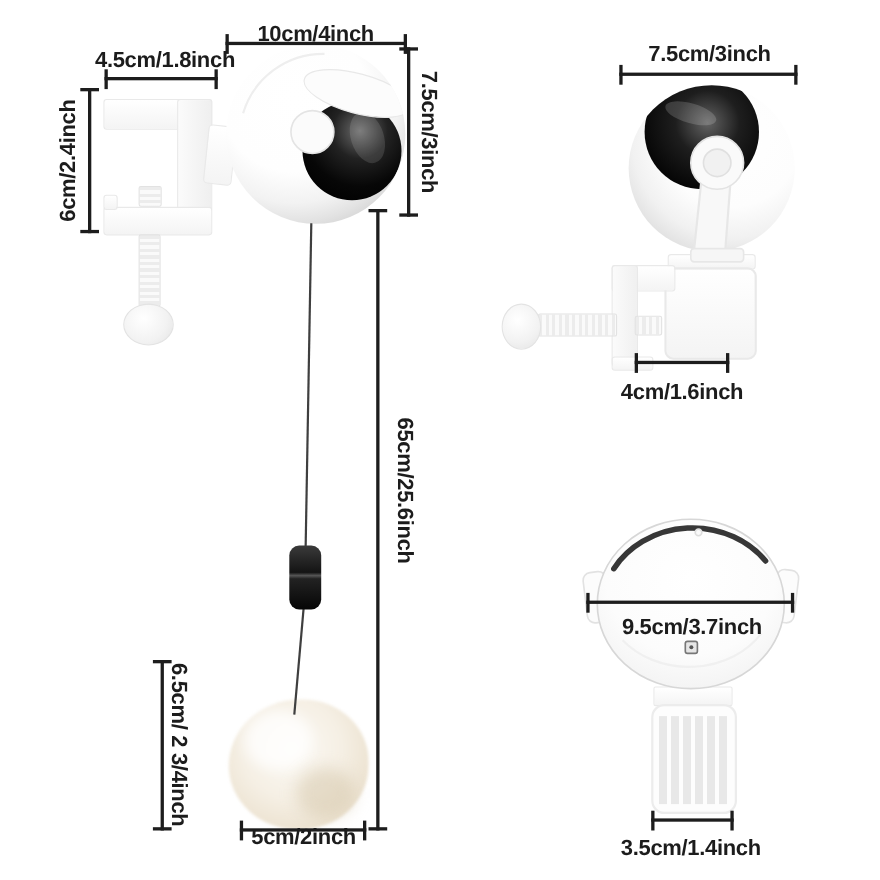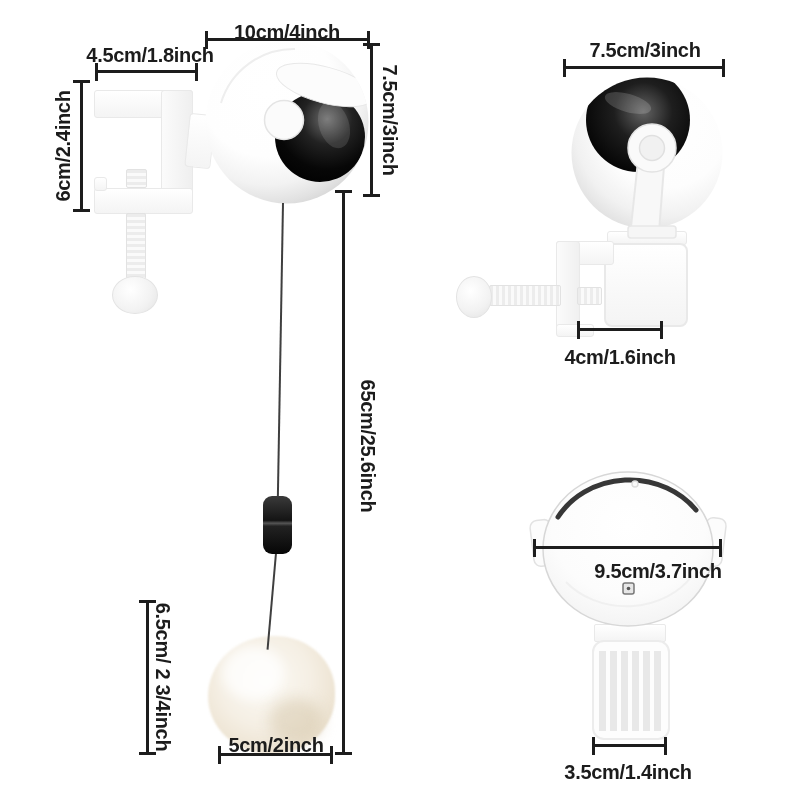--- a/index.html
+++ b/index.html
@@ -114,21 +114,21 @@
     <div class="dim-v" style="left:370px;top:43px;height:154px;"></div>
     <div class="lbl cw" style="left:389px;top:120px;">7.5cm/3inch</div>
 
     <div class="dim-v" style="left:342px;top:190px;height:565px;"></div>
     <div class="lbl cw" style="left:367px;top:446px;">65cm/25.6inch</div>
 
     <div class="dim-v" style="left:146px;top:600px;height:155px;"></div>
     <div class="lbl cw" style="left:162px;top:677px;">6.5cm/ 2 3/4inch</div>
 
     <div class="dim-h" style="left:218px;top:753px;width:115px;"></div>
-    <div class="lbl" style="left:276px;top:745px;text-align:right;">5cm/2inch</div>
+    <div class="lbl" style="left:276px;top:762px;text-align:right;">5cm/2inch</div>
   </div>
 
   <div>
 
     <div class="wp" style="left:607px;top:231px;width:80px;height:14px;"></div>
     <div class="wp" style="left:604px;top:243px;width:84px;height:84px;border-radius:8px;border-width:2px;"></div>
     <div class="wp" style="left:556px;top:241px;width:58px;height:24px;"></div>
     <div class="wp" style="left:556px;top:241px;width:24px;height:92px;background:linear-gradient(90deg,#fbfbfb,#f0f0f0);"></div>
     <div class="wp" style="left:556px;top:324px;width:38px;height:13px;"></div>
     <div class="thread-h" style="left:489px;top:285px;width:72px;height:21px;"></div>
@@ -191,19 +191,19 @@
       <rect x="95" y="121" width="11" height="11" rx="2" fill="#e6e6e6" stroke="#777777" stroke-width="1.5"></rect>
       <circle cx="100.5" cy="126.5" r="1.8" fill="#555555"></circle>
     </svg>
 
     <div class="wp" style="left:594px;top:624px;width:72px;height:18px;border-radius:2px;"></div>
     <div class="base">
       <div class="slats"></div>
     </div>
 
     <div class="dim-h" style="left:533px;top:546px;width:189px;z-index:12;"></div>
-    <div class="lbl" style="left:658px;top:571px;z-index:12;">9.5cm/3.7inch</div>
+    <div class="lbl" style="left:629px;top:571px;z-index:12;">9.5cm/3.7inch</div>
 
     <div class="dim-h" style="left:592px;top:744px;width:75px;"></div>
     <div class="lbl" style="left:628px;top:772px;">3.5cm/1.4inch</div>
   </div>
 
 </div>
 
 </body></html>

